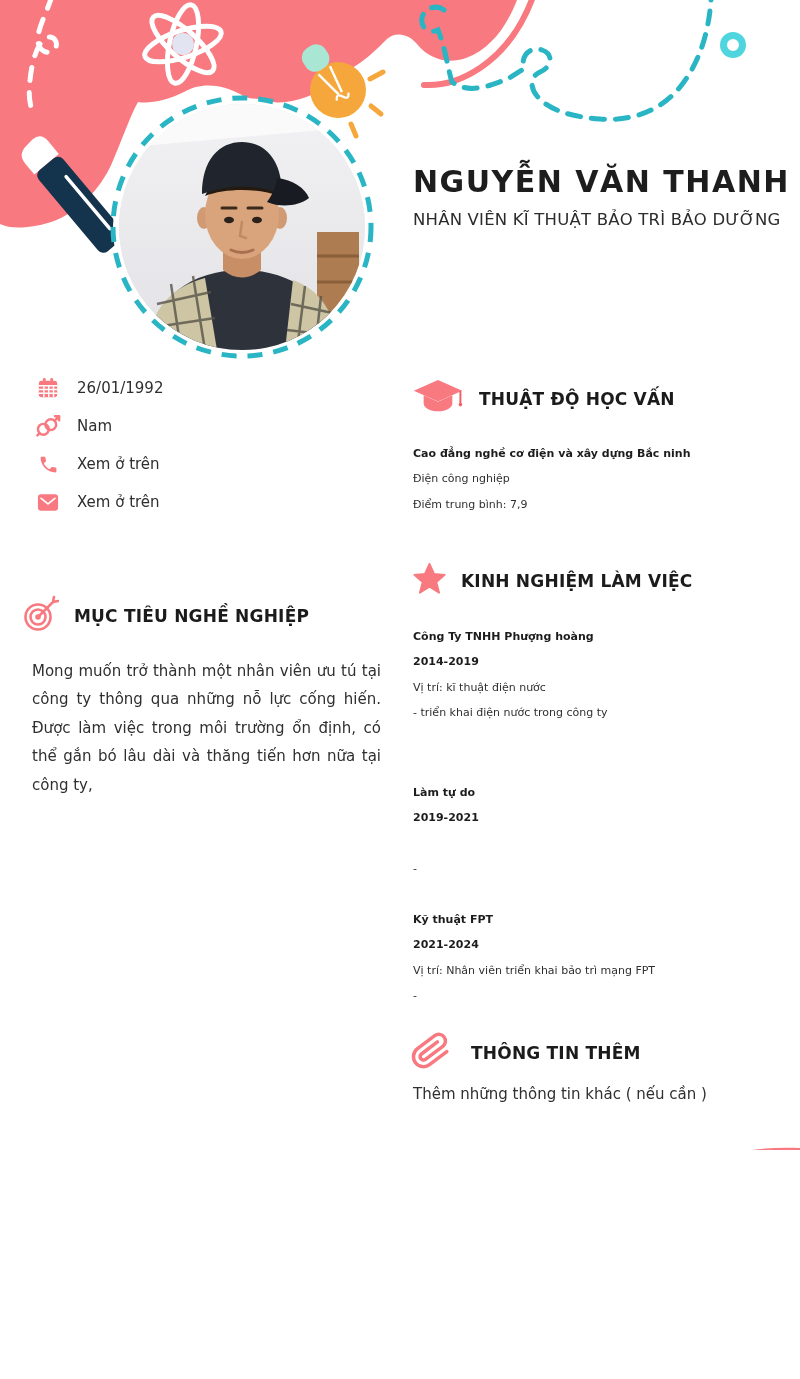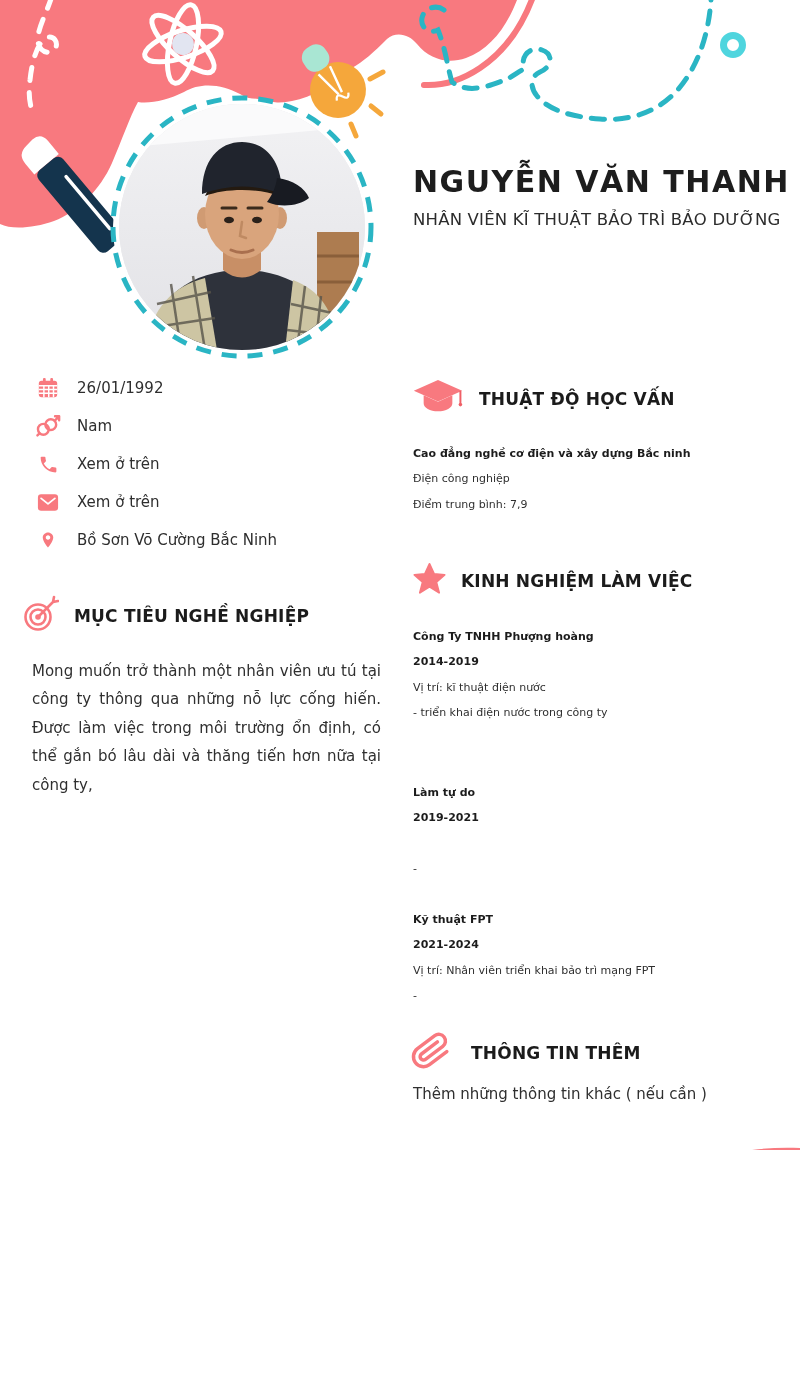--- a/index.html
+++ b/index.html
@@ -176,28 +176,20 @@
     </li>
     <li>
       <span class="ic">
         <svg width="22" height="19" viewBox="0 0 24 20">
           <rect x="1" y="1" width="22" height="18" rx="3.5" fill="#F8797F"></rect>
           <path d="M4.5,5.5 L12,11.5 L19.5,5.5" stroke="#fff" stroke-width="2" fill="none" stroke-linecap="round" stroke-linejoin="round"></path>
         </svg>
       </span>
       <span class="val">Xem ở trên</span>
     </li>
-    <li>
-      <span class="ic">
-        <svg width="18" height="22" viewBox="0 0 24 24">
-          <path fill="#F8797F" d="M12 2C8.13 2 5 5.13 5 8.5c0 5.25 7 13.5 7 13.5s7-8.25 7-13.5C19 5.13 15.87 2 12 2zm0 9.5c-1.66 0-3-1.34-3-3s1.34-3 3-3 3 1.34 3 3-1.34 3-3 3z"></path>
-        </svg>
-      </span>
-      <span class="val">Bồ Sơn Võ Cường Bắc Ninh</span>
-    </li>
   </ul>
 
   <div class="sec-head" id="objective-head">
     <span>
       <svg width="36" height="38" viewBox="0 0 36 38">
         <circle cx="15" cy="22" r="12.5" stroke="#F8797F" stroke-width="2.6" fill="none"></circle>
         <circle cx="15" cy="22" r="7.5" stroke="#F8797F" stroke-width="2.6" fill="none"></circle>
         <circle cx="15" cy="22" r="2.8" fill="#F8797F"></circle>
         <path d="M15,22 L30,7 M30,7 L35,6 M30,7 L31,2" stroke="#F8797F" stroke-width="2.6" stroke-linecap="round" fill="none"></path>
       </svg>

